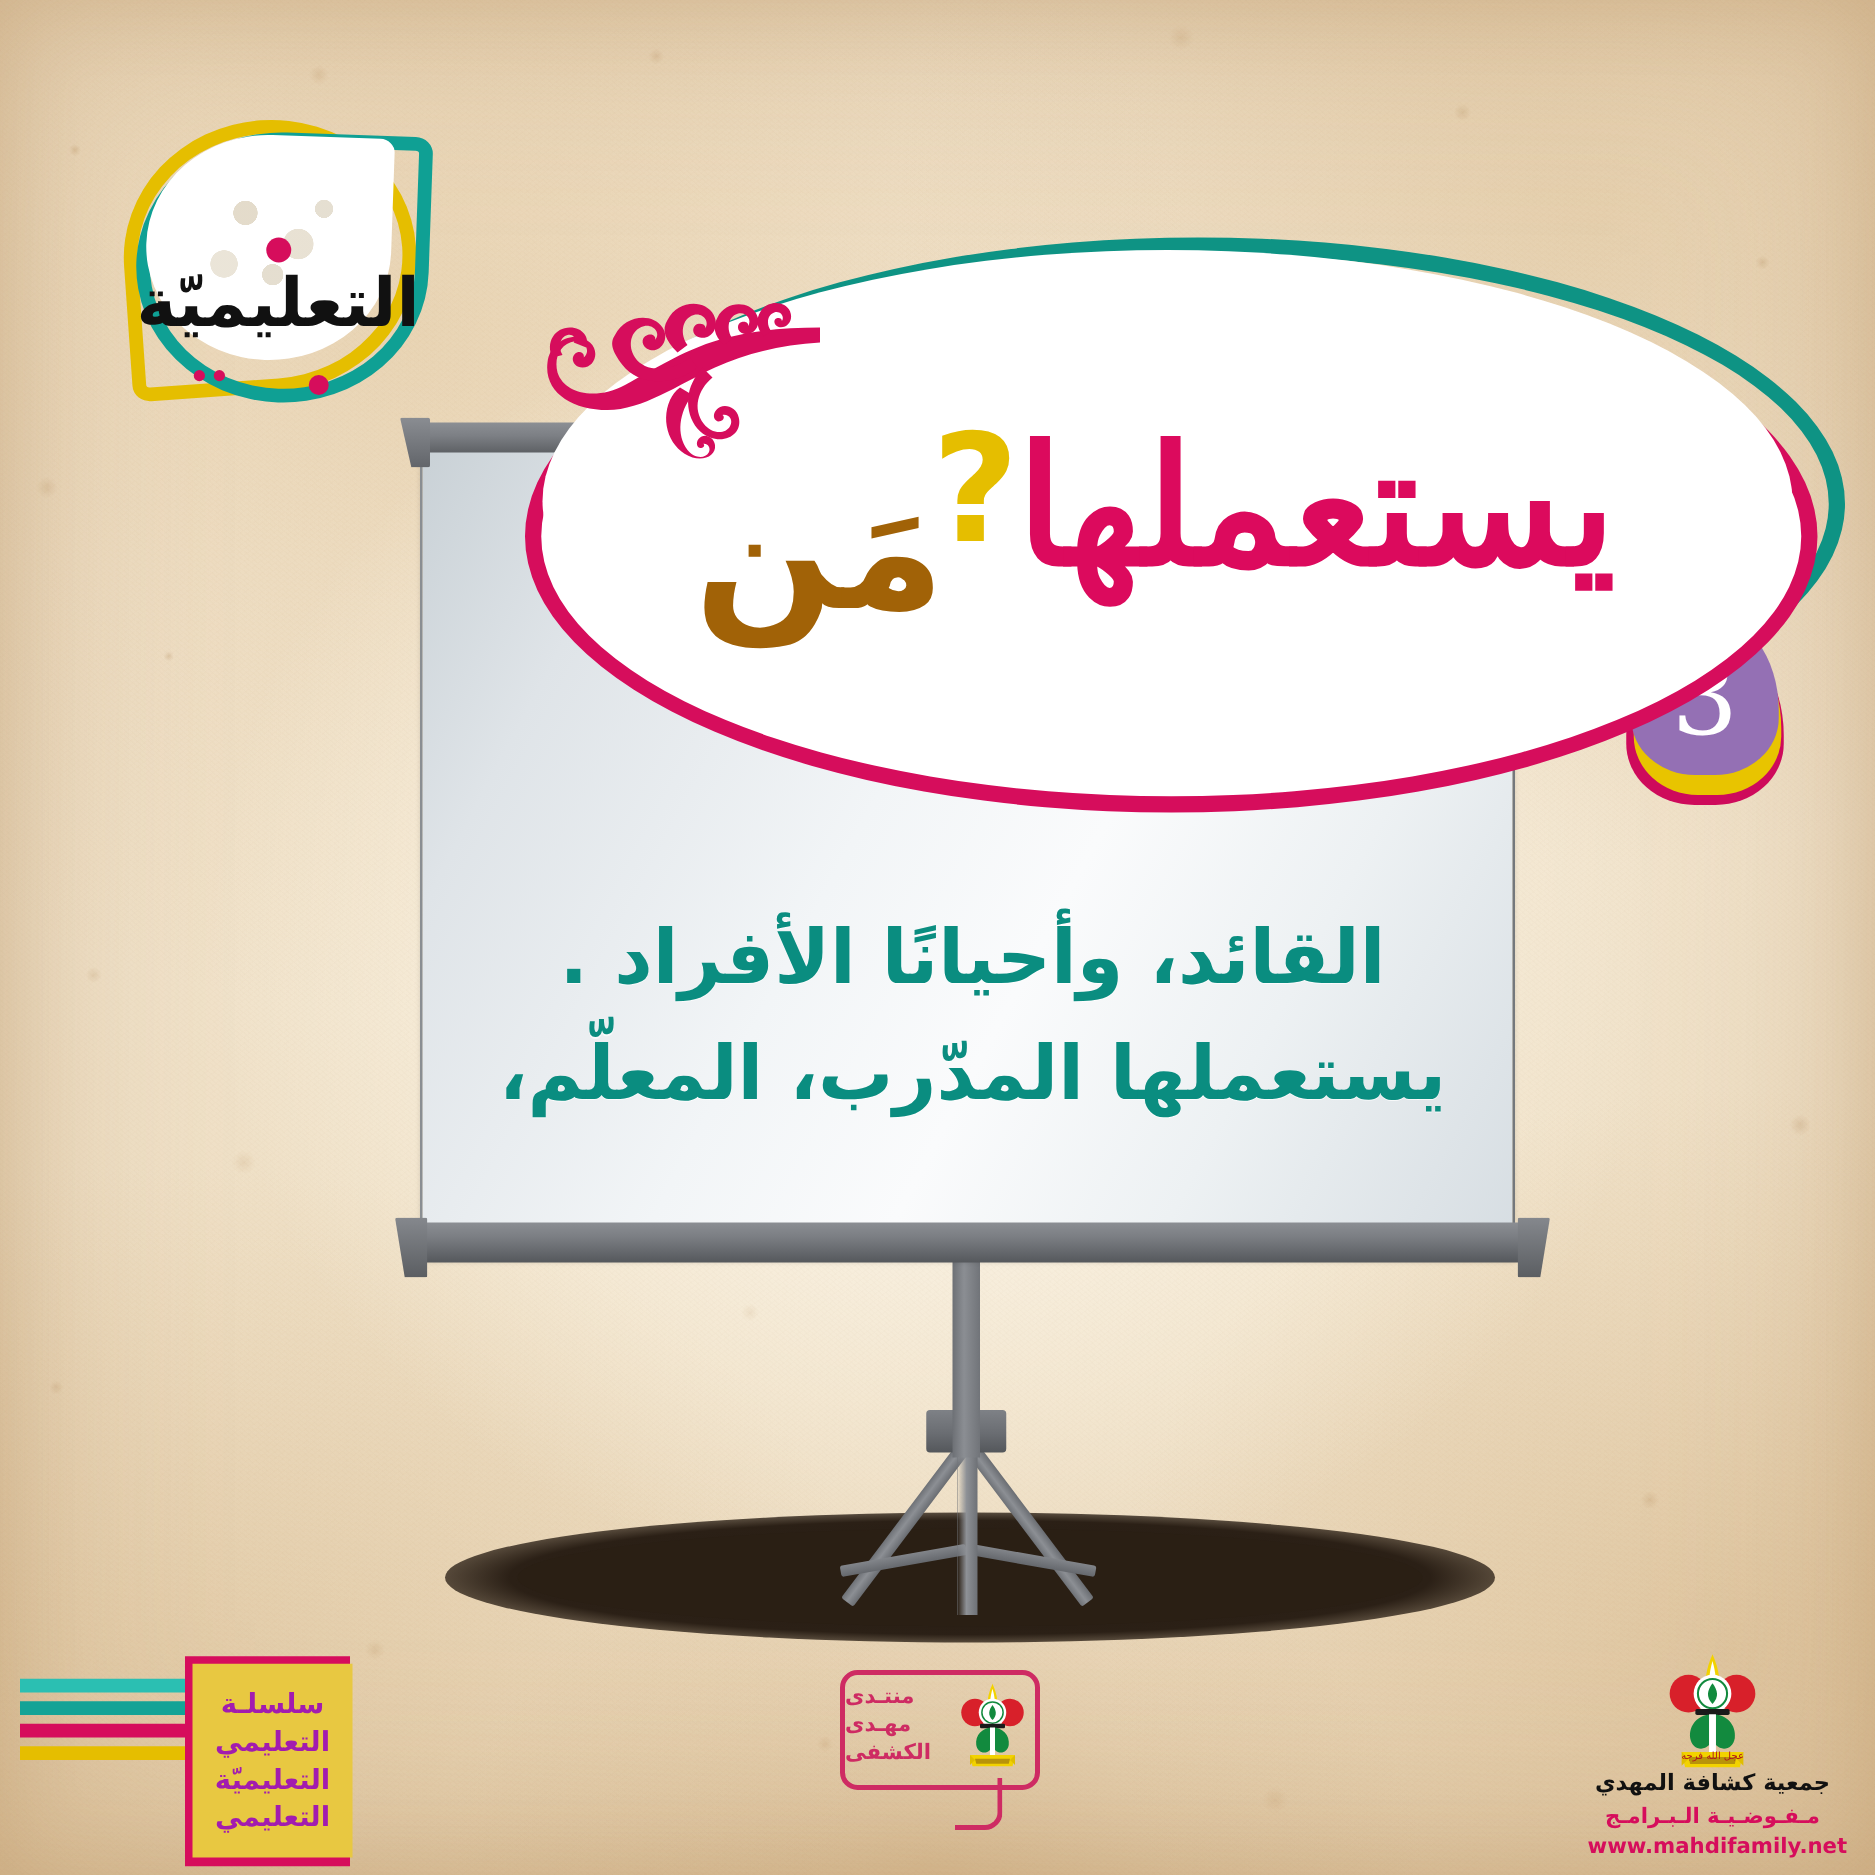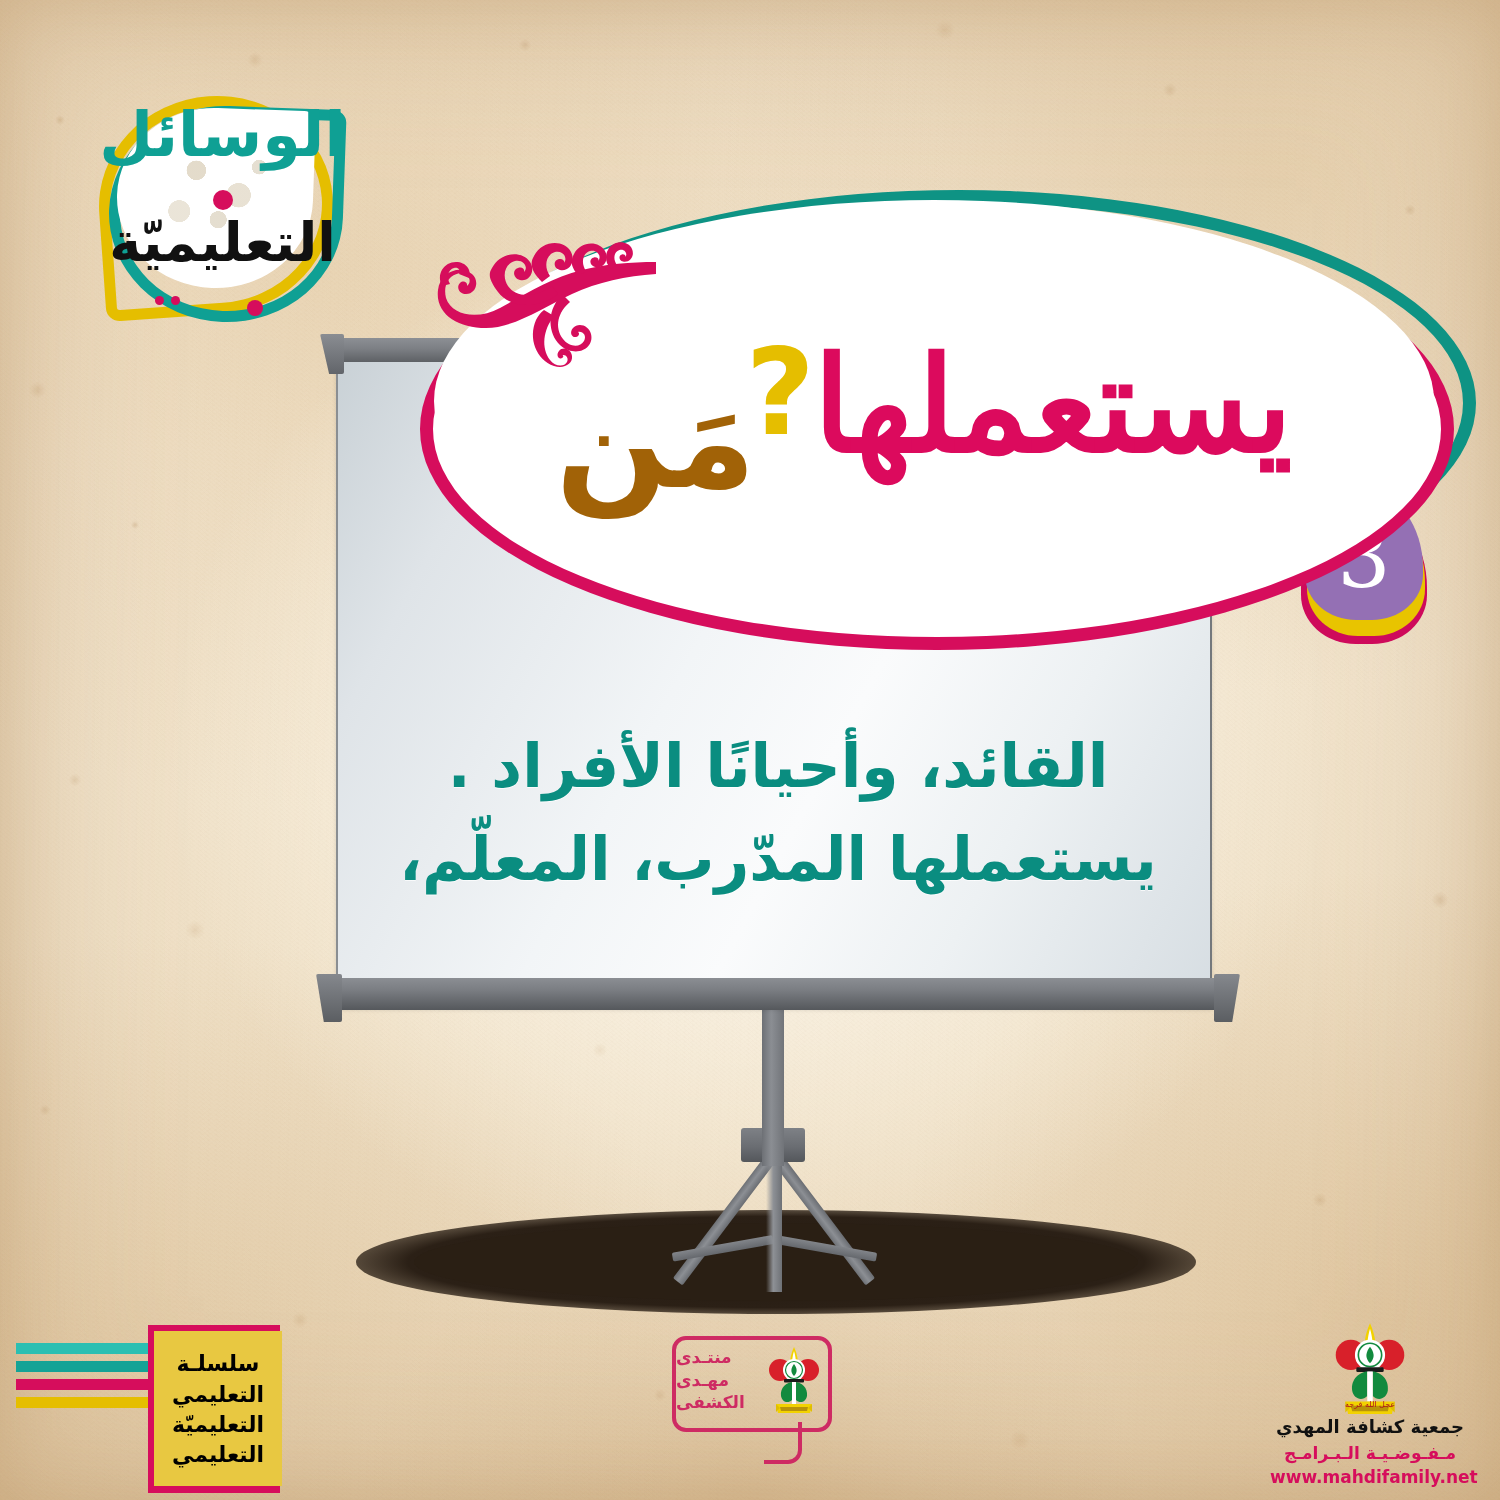--- a/index.html
+++ b/index.html
@@ -250,21 +250,21 @@
   .s4{top:54px;background:#E5BE00;}
   .badge-box-pink{
     position:absolute;left:140px;top:0px;width:132px;height:168px;background:#D60D5C;
   }
   .badge-box-yellow{
     position:absolute;left:146px;top:6px;width:128px;height:155px;background:#E8C841;
   }
   .badge-lines{
     position:absolute;left:146px;top:10px;width:128px;height:150px;
     display:flex;flex-direction:column;justify-content:center;align-items:center;
-    direction:rtl;color:#000000;font-weight:700;font-size:22px;line-height:1.38;
+    direction:rtl;color:#a21caf;font-weight:700;font-size:22px;line-height:1.38;
     font-family:"DejaVu Sans","Liberation Sans",sans-serif;
     letter-spacing:1px;
   }
   
   #forum-logo{position:absolute;left:672px;top:1336px;width:166px;height:148px;}
   .bubble{
     position:absolute;left:0;top:0;width:152px;height:88px;
     border:4px solid #CE2B63;border-radius:14px;background:transparent;
   }
   .bubble-tail{
@@ -364,21 +364,20 @@
           <path d="M12 58 C6 46, 14 34, 26 34 C36 34, 42 42, 39 50 L29 46 C31 42, 28 39, 24 40 C18 41.6, 16 49, 20 56 Z"></path>
         </g>
       </svg>
     </div>
   </div>
 
   <div id="brand-logo">
     <div class="logo-leaf-yellow"></div>
     <div class="logo-leaf-teal"></div>
     <div class="logo-leaf-fill"></div>
-    <div class="logo-line1">الوسائل</div>
     <div class="logo-line2">التعليميّة</div>
     <span class="logo-dot" style="left:118px;top:112px;width:20px;height:20px;"></span>
     <span class="logo-dot" style="left:152px;top:222px;width:16px;height:16px;"></span>
     <span class="logo-dot" style="left:60px;top:218px;width:9px;height:9px;"></span>
     <span class="logo-dot" style="left:76px;top:218px;width:9px;height:9px;"></span>
   </div>
 
   <div id="series-badge">
     <div class="stripes">
       <div class="stripe s1"></div>

